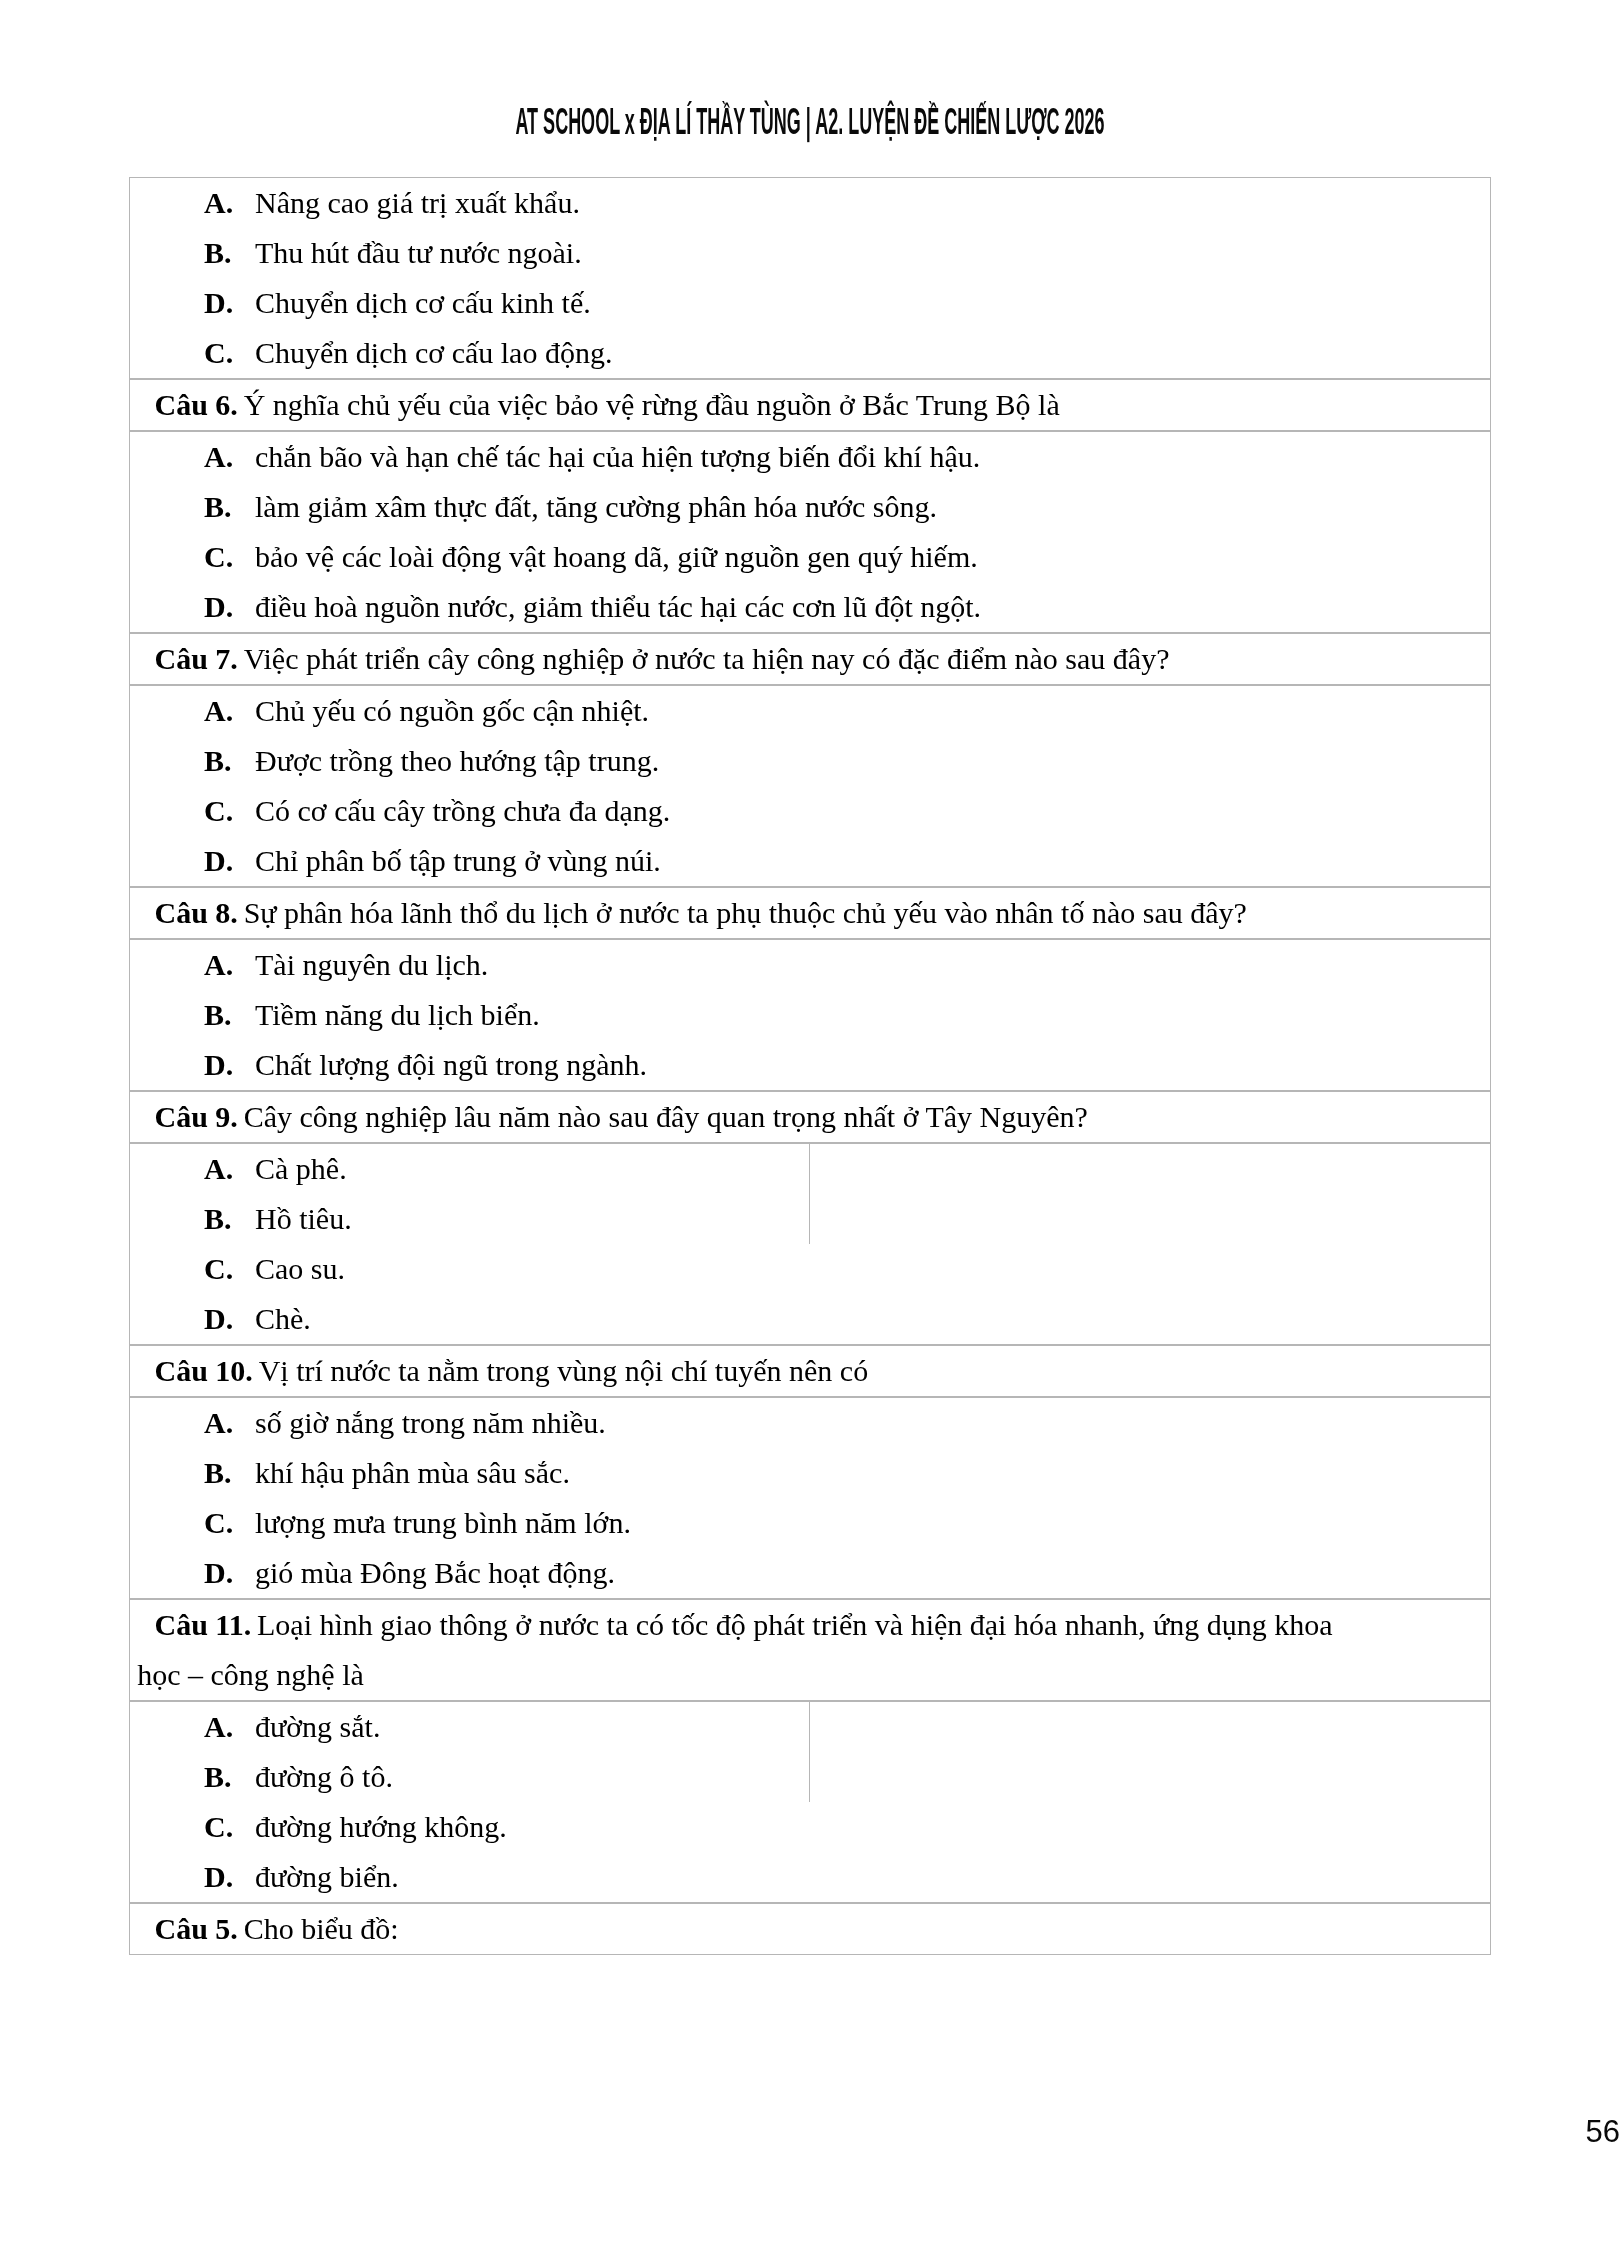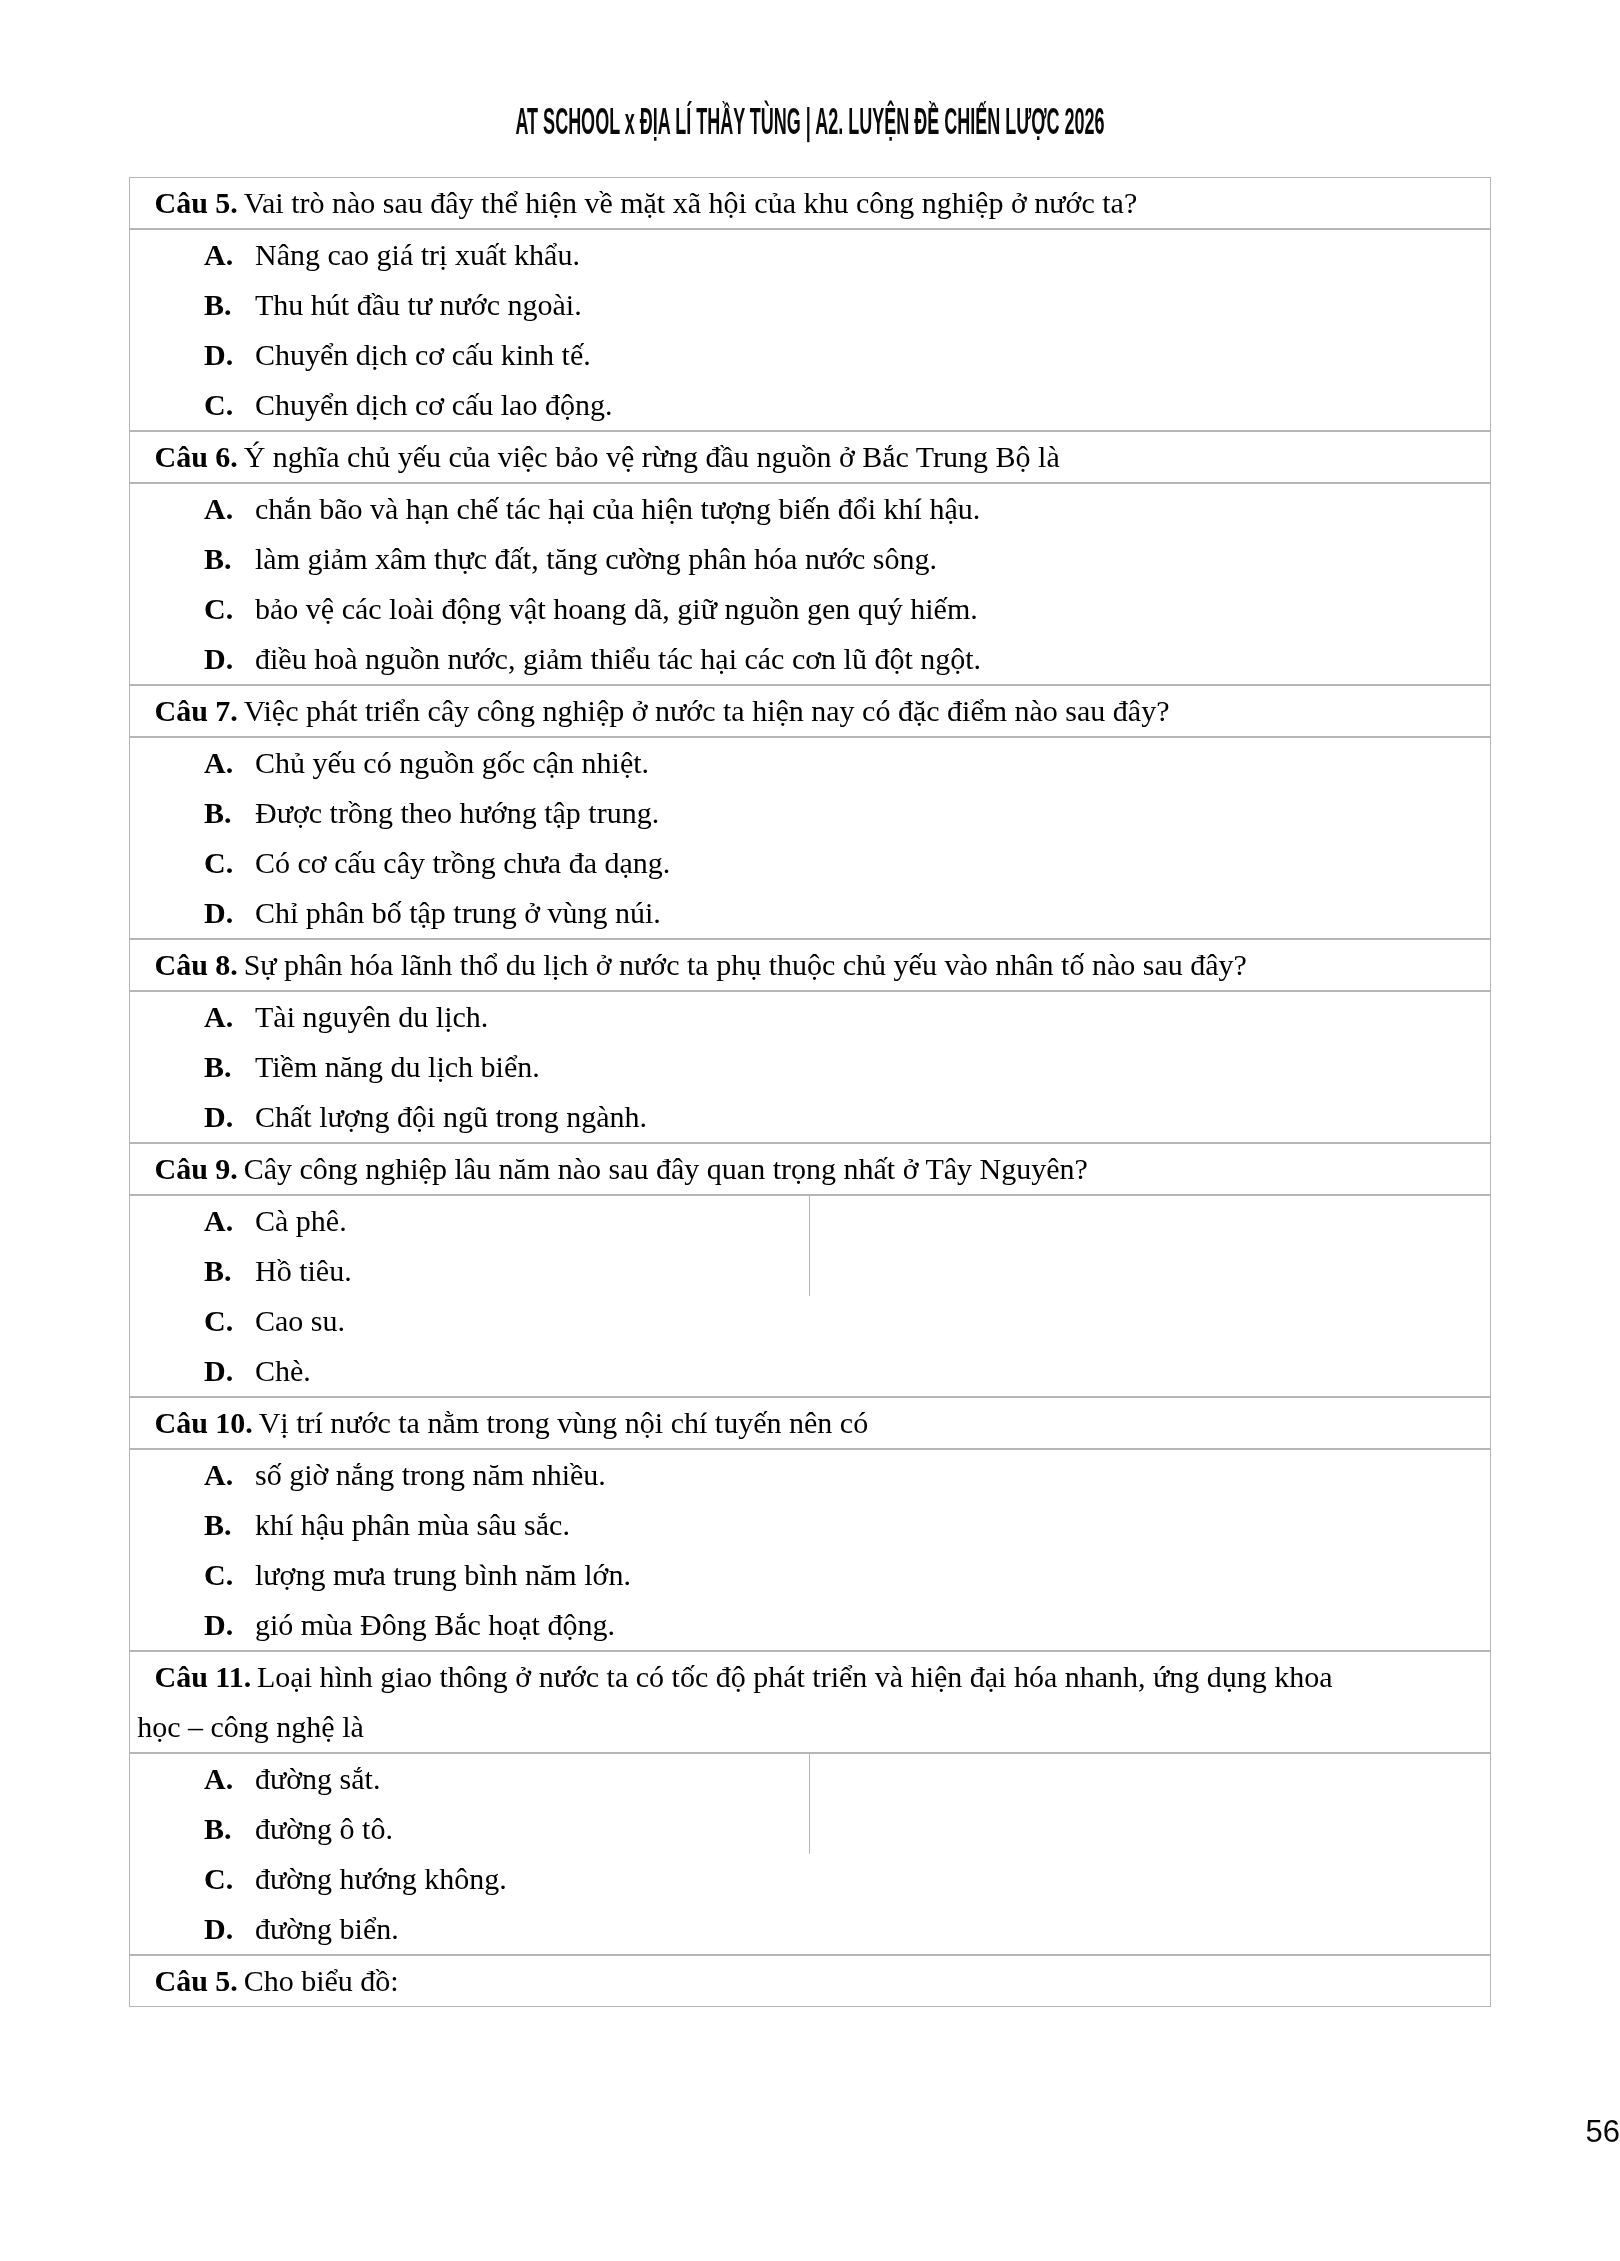--- a/index.html
+++ b/index.html
@@ -62,23 +62,20 @@
   }
 </style>
 </head>
 <body>
 
 <div class="page">
   <div class="doc-header">AT SCHOOL x ĐỊA LÍ THẦY TÙNG | A2. LUYỆN ĐỀ CHIẾN LƯỢC 2026</div>
 
   <div class="quiz-table" id="quiz">
   <div class="q-block">
-    <div class="q-header">
-      <span class="q-label">Câu 5.</span><span class="q-text">Vai trò nào sau đây thể hiện về mặt xã hội của khu công nghiệp ở nước ta?</span>
-    </div>
     <div class="q-options">
   <div class="opt-line">
     <span class="opt-letter">A.</span><span class="opt-text">Nâng cao giá trị xuất khẩu.</span>
   </div>
 
   <div class="opt-line">
     <span class="opt-letter">B.</span><span class="opt-text">Thu hút đầu tư nước ngoài.</span>
   </div>
 
   <div class="opt-line">

